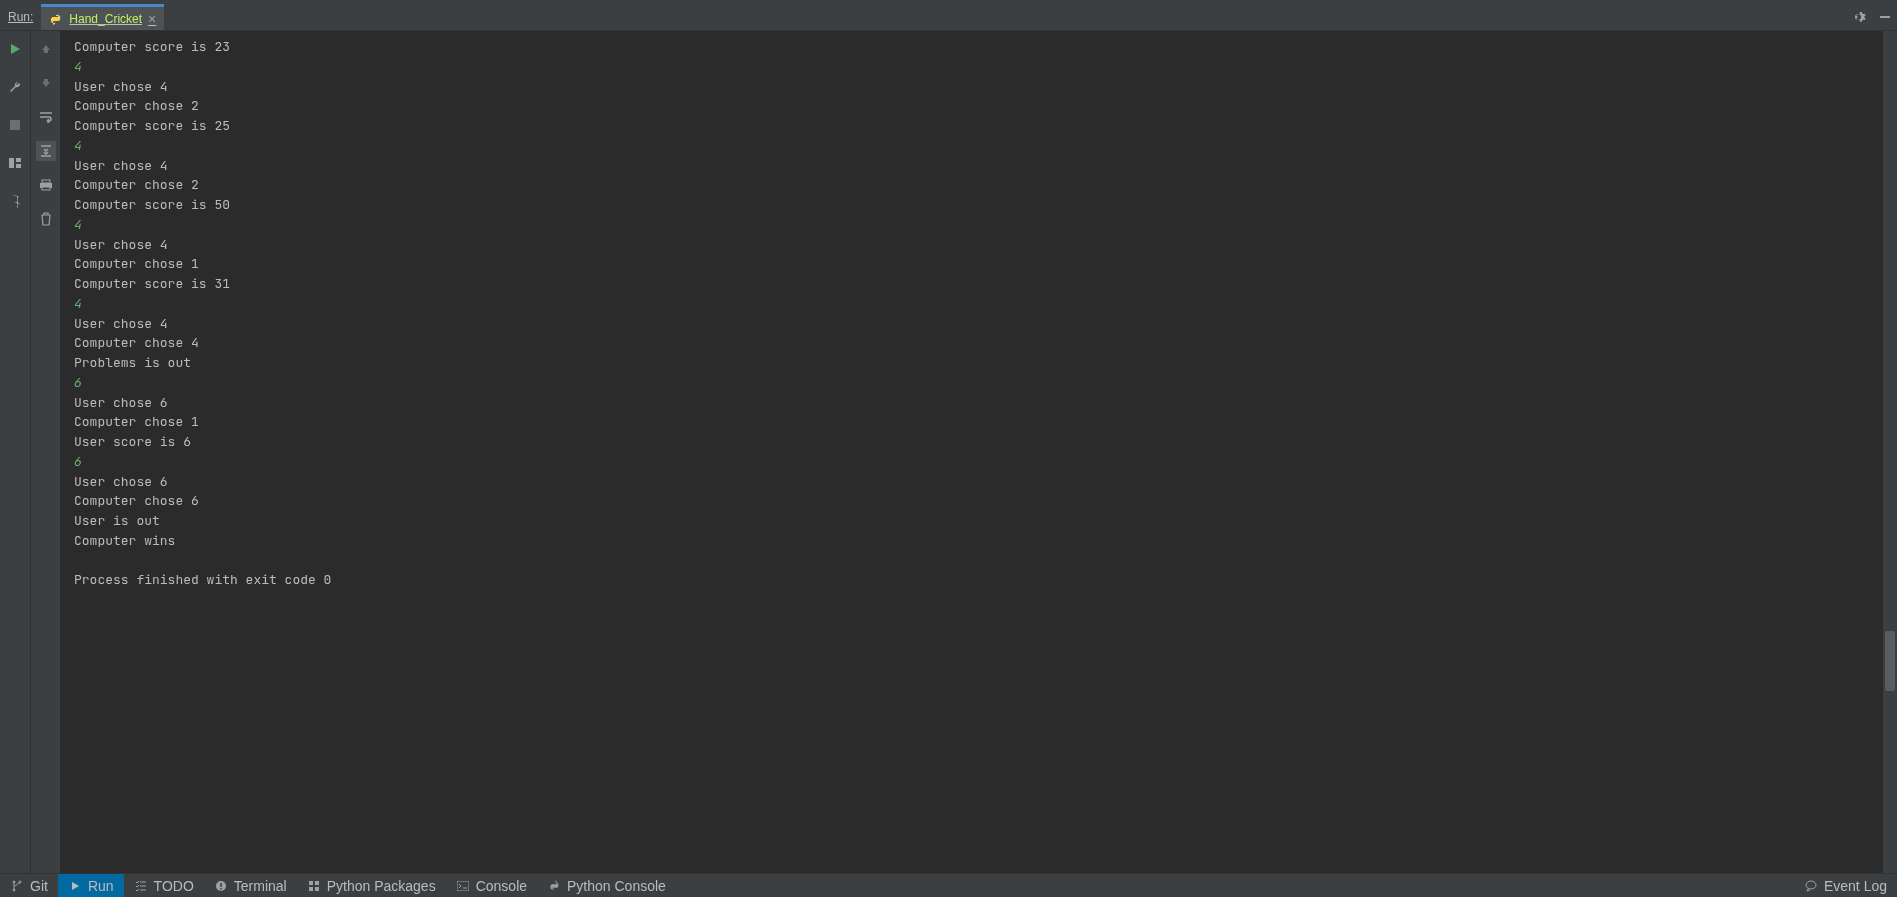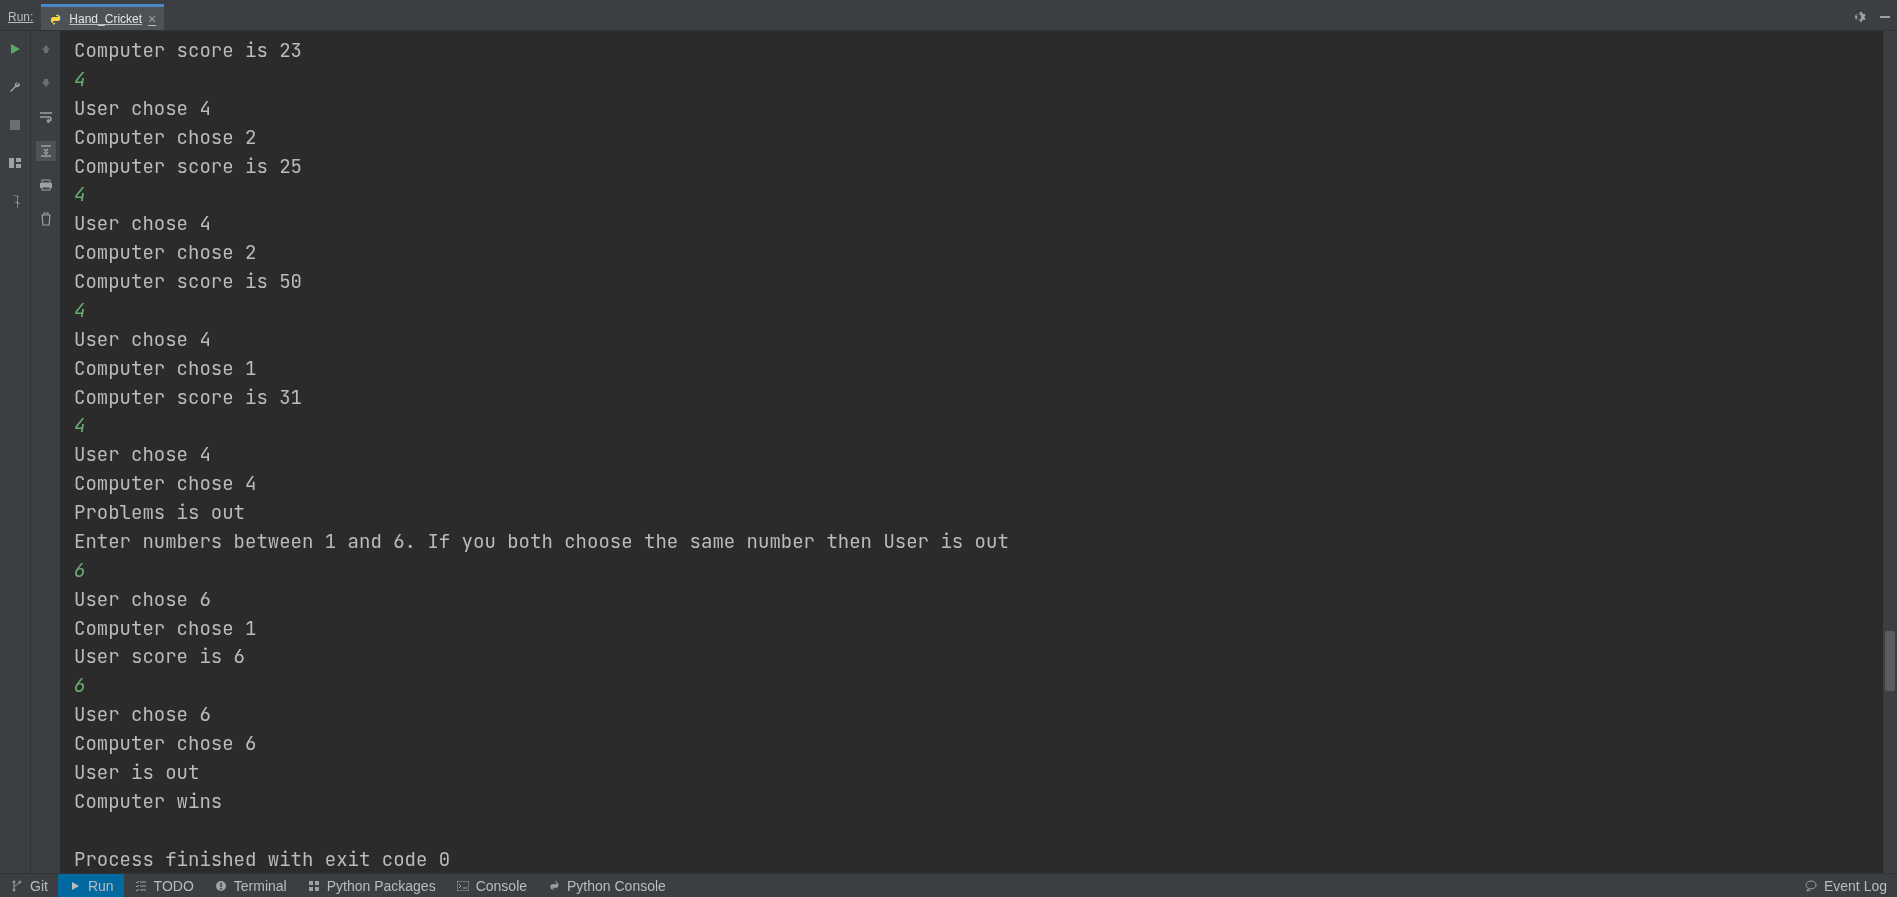--- a/index.html
+++ b/index.html
@@ -38,21 +38,21 @@
   padding: 0 8px;
   gap: 6px;
 }
 .py-icon {
   display: inline-flex;
   width: 14px;
   height: 14px;
   align-items: center;
   justify-content: center;
 }
-.tab-name { color: #e5e5e5; }
+.tab-name { color: #bef264; }
 .tab-close { color: #a0a0a0; cursor: pointer; font-size: 14px; line-height: 1; }
 .hdr-spacer { flex: 1; }
 .gear, .minus {
   width: 24px;
   display: flex;
   align-items: center;
   justify-content: center;
   color: #a0a0a0;
   cursor: pointer;
 }
@@ -105,21 +105,21 @@
   background: #4e5254;
 }
 .console {
   flex: 1;
   background: #2b2b2b;
   overflow: auto;
   padding: 6px 12px 6px 14px;
 }
 .console pre {
   font-family: "JetBrains Mono", "Consolas", monospace;
-  font-size: 19px;
+  font-size: 13px;
   line-height: 1.52;
   white-space: pre;
 }
 .console .o { color: #bbbbbb; }
 .console .i { color: #6aab73; font-style: italic; }
 .scrollbar-gutter {
   width: 14px;
   background: #3c3f41;
 }
 .scrollbar-gutter .thumb {
@@ -261,21 +261,20 @@
 </span><span class="o">Computer chose 2
 </span><span class="o">Computer score is 50
 </span><span class="i">4
 </span><span class="o">User chose 4
 </span><span class="o">Computer chose 1
 </span><span class="o">Computer score is 31
 </span><span class="i">4
 </span><span class="o">User chose 4
 </span><span class="o">Computer chose 4
 </span><span class="o">Problems is out
-</span><span class="o">Enter numbers between 1 and 6. If you both choose the same number then User is out
 </span><span class="i">6
 </span><span class="o">User chose 6
 </span><span class="o">Computer chose 1
 </span><span class="o">User score is 6
 </span><span class="i">6
 </span><span class="o">User chose 6
 </span><span class="o">Computer chose 6
 </span><span class="o">User is out
 </span><span class="o">Computer wins
 </span><span class="o">

